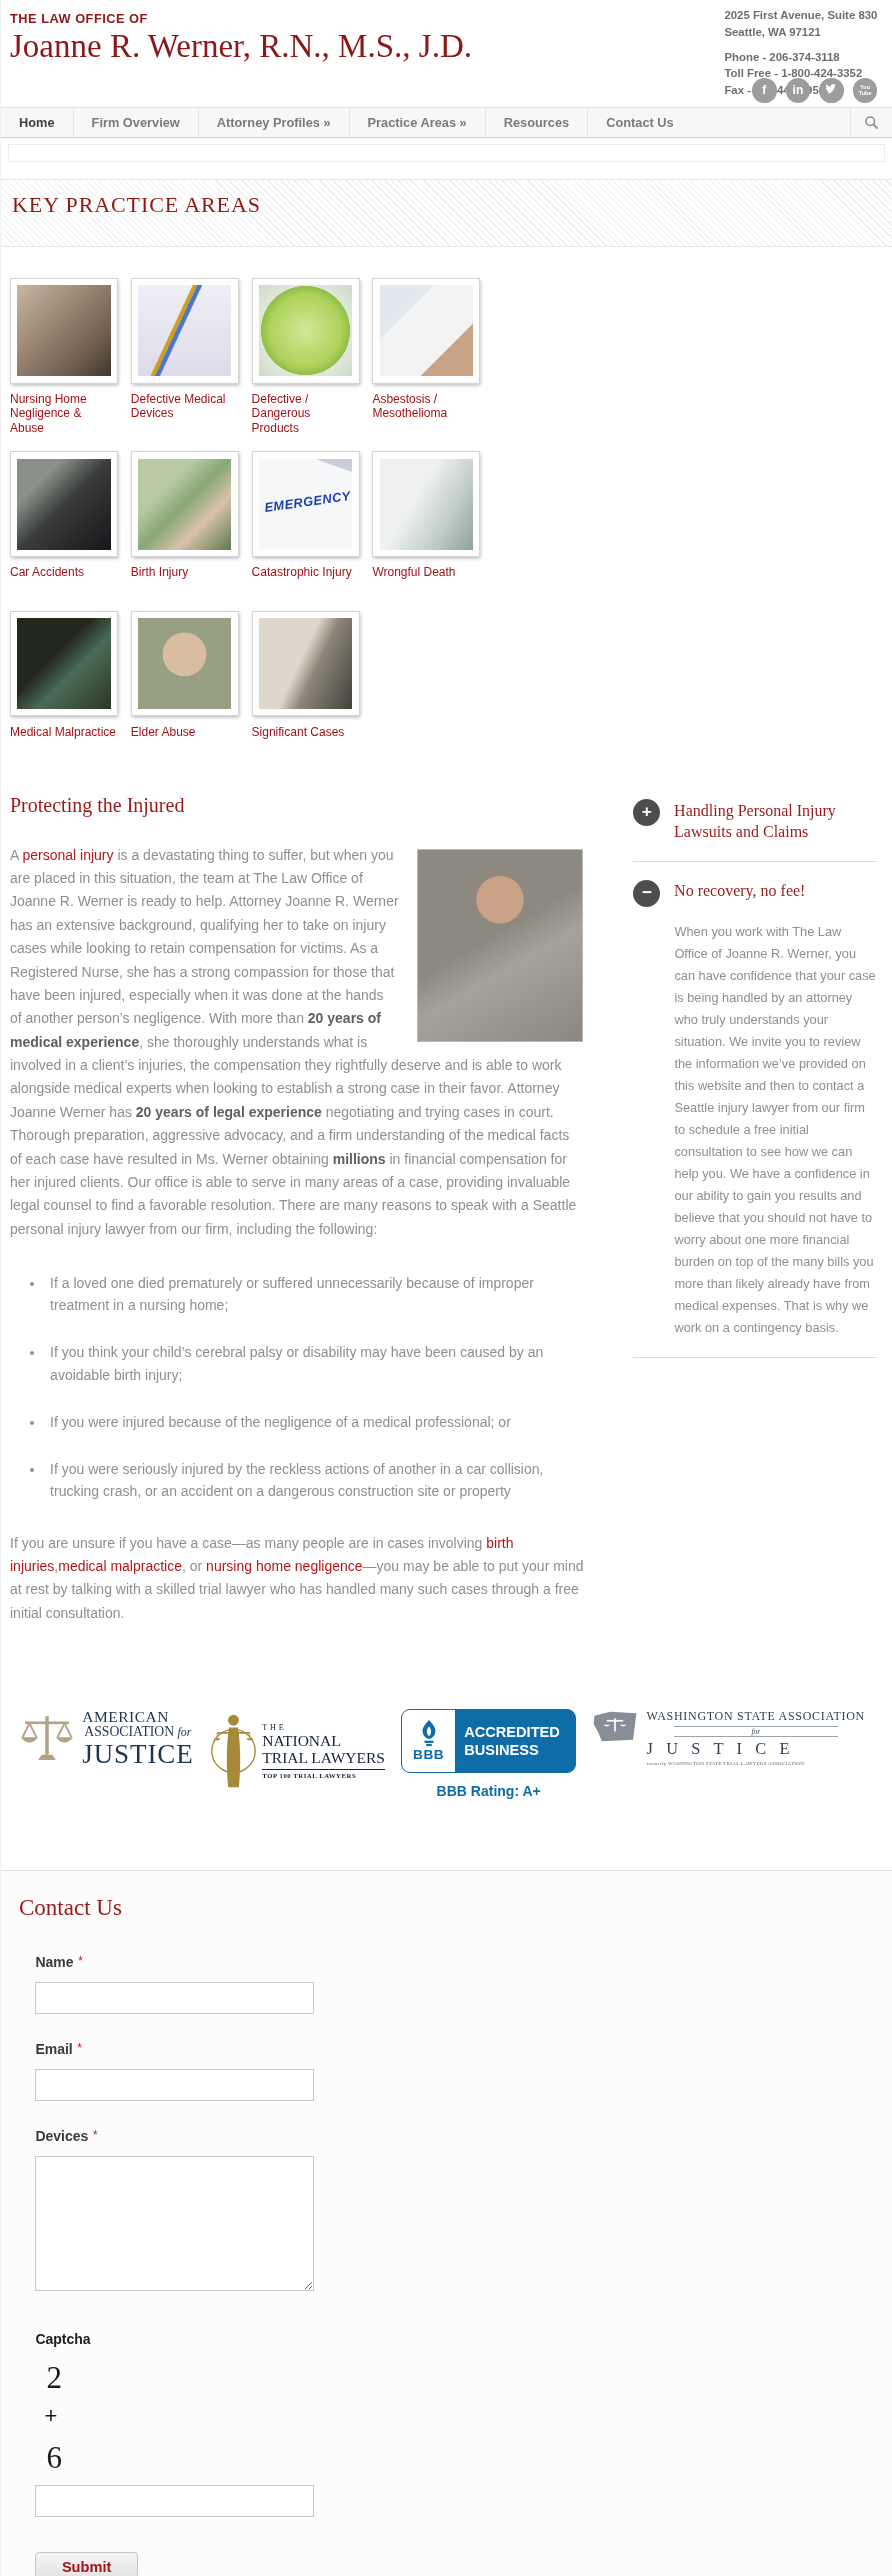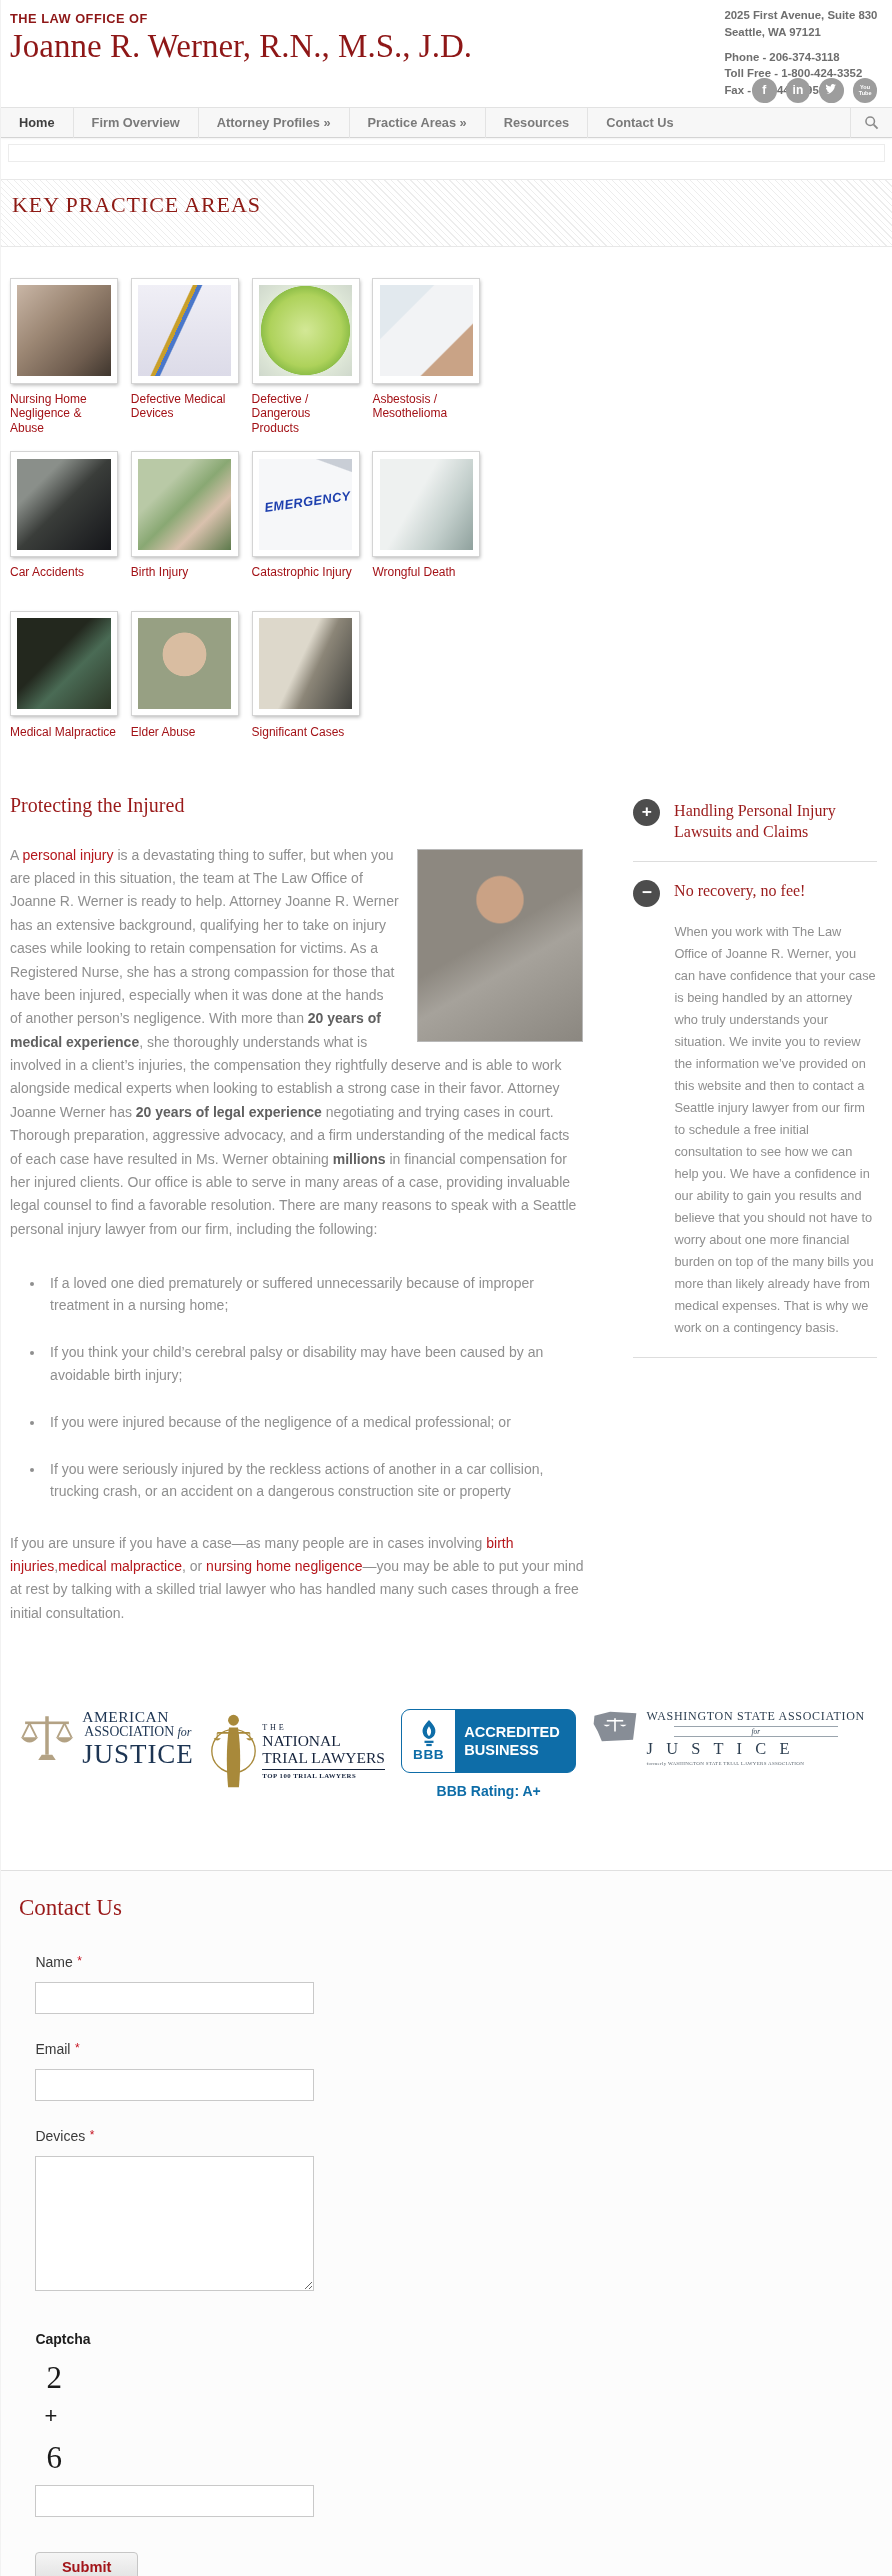--- a/index.html
+++ b/index.html
@@ -100,21 +100,21 @@
   .wsaj-text { color:#2c3e50; font-family:"Liberation Serif","DejaVu Serif",serif; }
   .wsaj-l1 { font-size:12px; letter-spacing:0.7px; }
   .wsaj-l2 { font-size:7.3px; font-style:italic; text-align:center; border-top:0.9px solid #9aa4ad; border-bottom:0.9px solid #9aa4ad; margin:1.8px 27px; }
   .wsaj-l3 { font-size:16.4px; letter-spacing:4.6px; margin-top:0.9px; }
   .wsaj-l4 { font-size:5px; color:#5a646e; margin-top:2.7px; letter-spacing:0.3px; }
 
   
   .contact-section { border-top:0.9px solid #e0e0e0; margin-top:27px; padding:24px 0 53px 18px; background:#fcfcfc; }
   .contact-section h2 { font-family:"Liberation Serif","DejaVu Serif",serif; font-weight:normal; font-size:23px; color:#9a1a1a; margin-bottom:33px; }
   .field { margin:0 0 27px 16.4px; }
-  .field-label { font-size:14px; font-weight:normal; color:#3a3a3a; }
+  .field-label { font-size:14px; font-weight:bold; color:#3a3a3a; }
   .req { color:#c41220; font-size:12px; margin-left:4.6px; vertical-align:1.8px; }
   .text-input { display:block; margin-top:12px; width:279px; height:32px; border:0.9px solid #c9c9c9; background:#fff; padding:0 7.3px; font:12.8px "Liberation Sans","DejaVu Sans",sans-serif; color:#444; }
   textarea.text-input { height:135px; padding:7.3px; resize:both; }
   .captcha { margin:40px 0 0 16.4px; }
   .cap-label { font-size:14px; font-weight:bold; color:#1d1d1d; }
   .cap-num { font-family:"Liberation Serif","DejaVu Serif",serif; font-size:31px; color:#1a1a1a; line-height:1; margin:14.6px 0 0 11px; }
   .cap-op { font-family:"Liberation Sans",sans-serif; font-size:22px; color:#1a1a1a; line-height:1; margin:12.8px 0 0 9px; }
   .submit-btn { display:inline-block; margin:35px 0 0 16.4px; padding:6.4px 25.5px; background:linear-gradient(#f5f5f5,#e1e1e1); border:0.9px solid #c6c6c6; border-radius:4px; color:#a3151a; font-weight:bold; font-size:14.6px; cursor:pointer; font-family:"Liberation Sans",sans-serif; }
 </style>
 </head>

